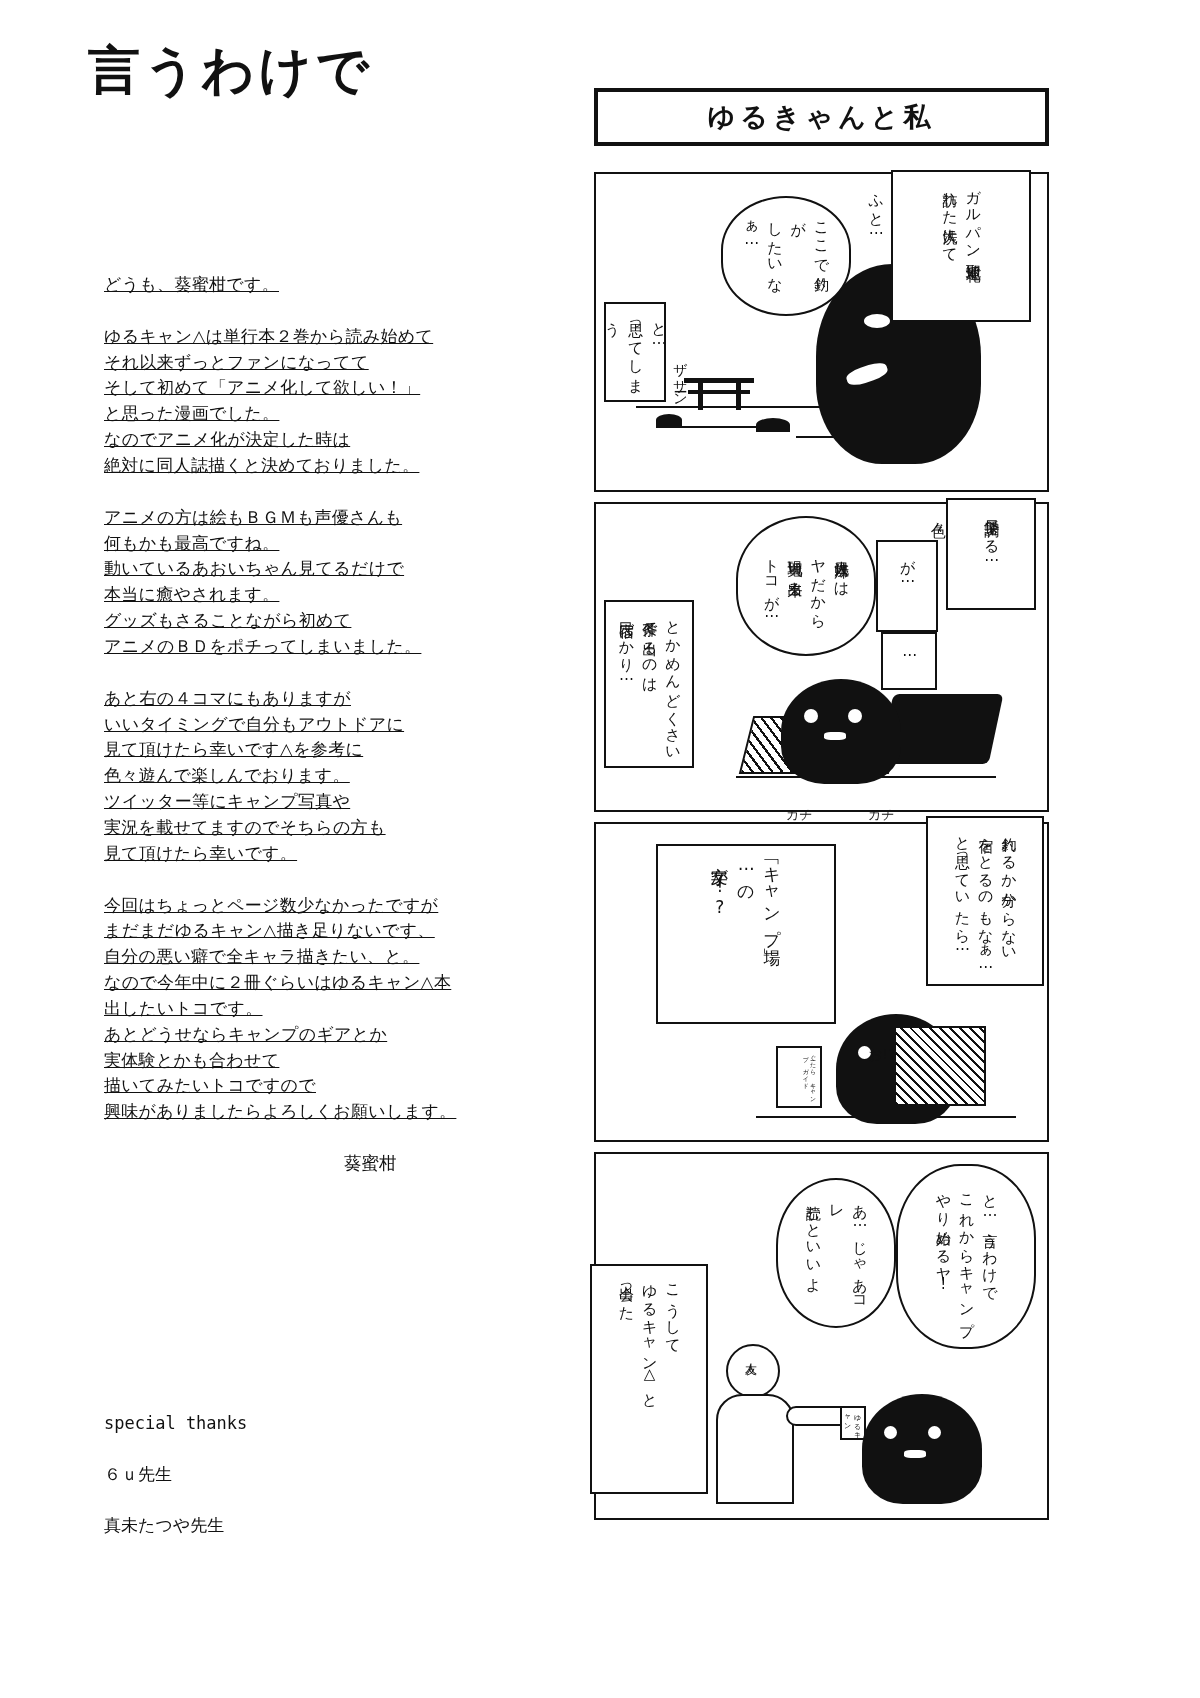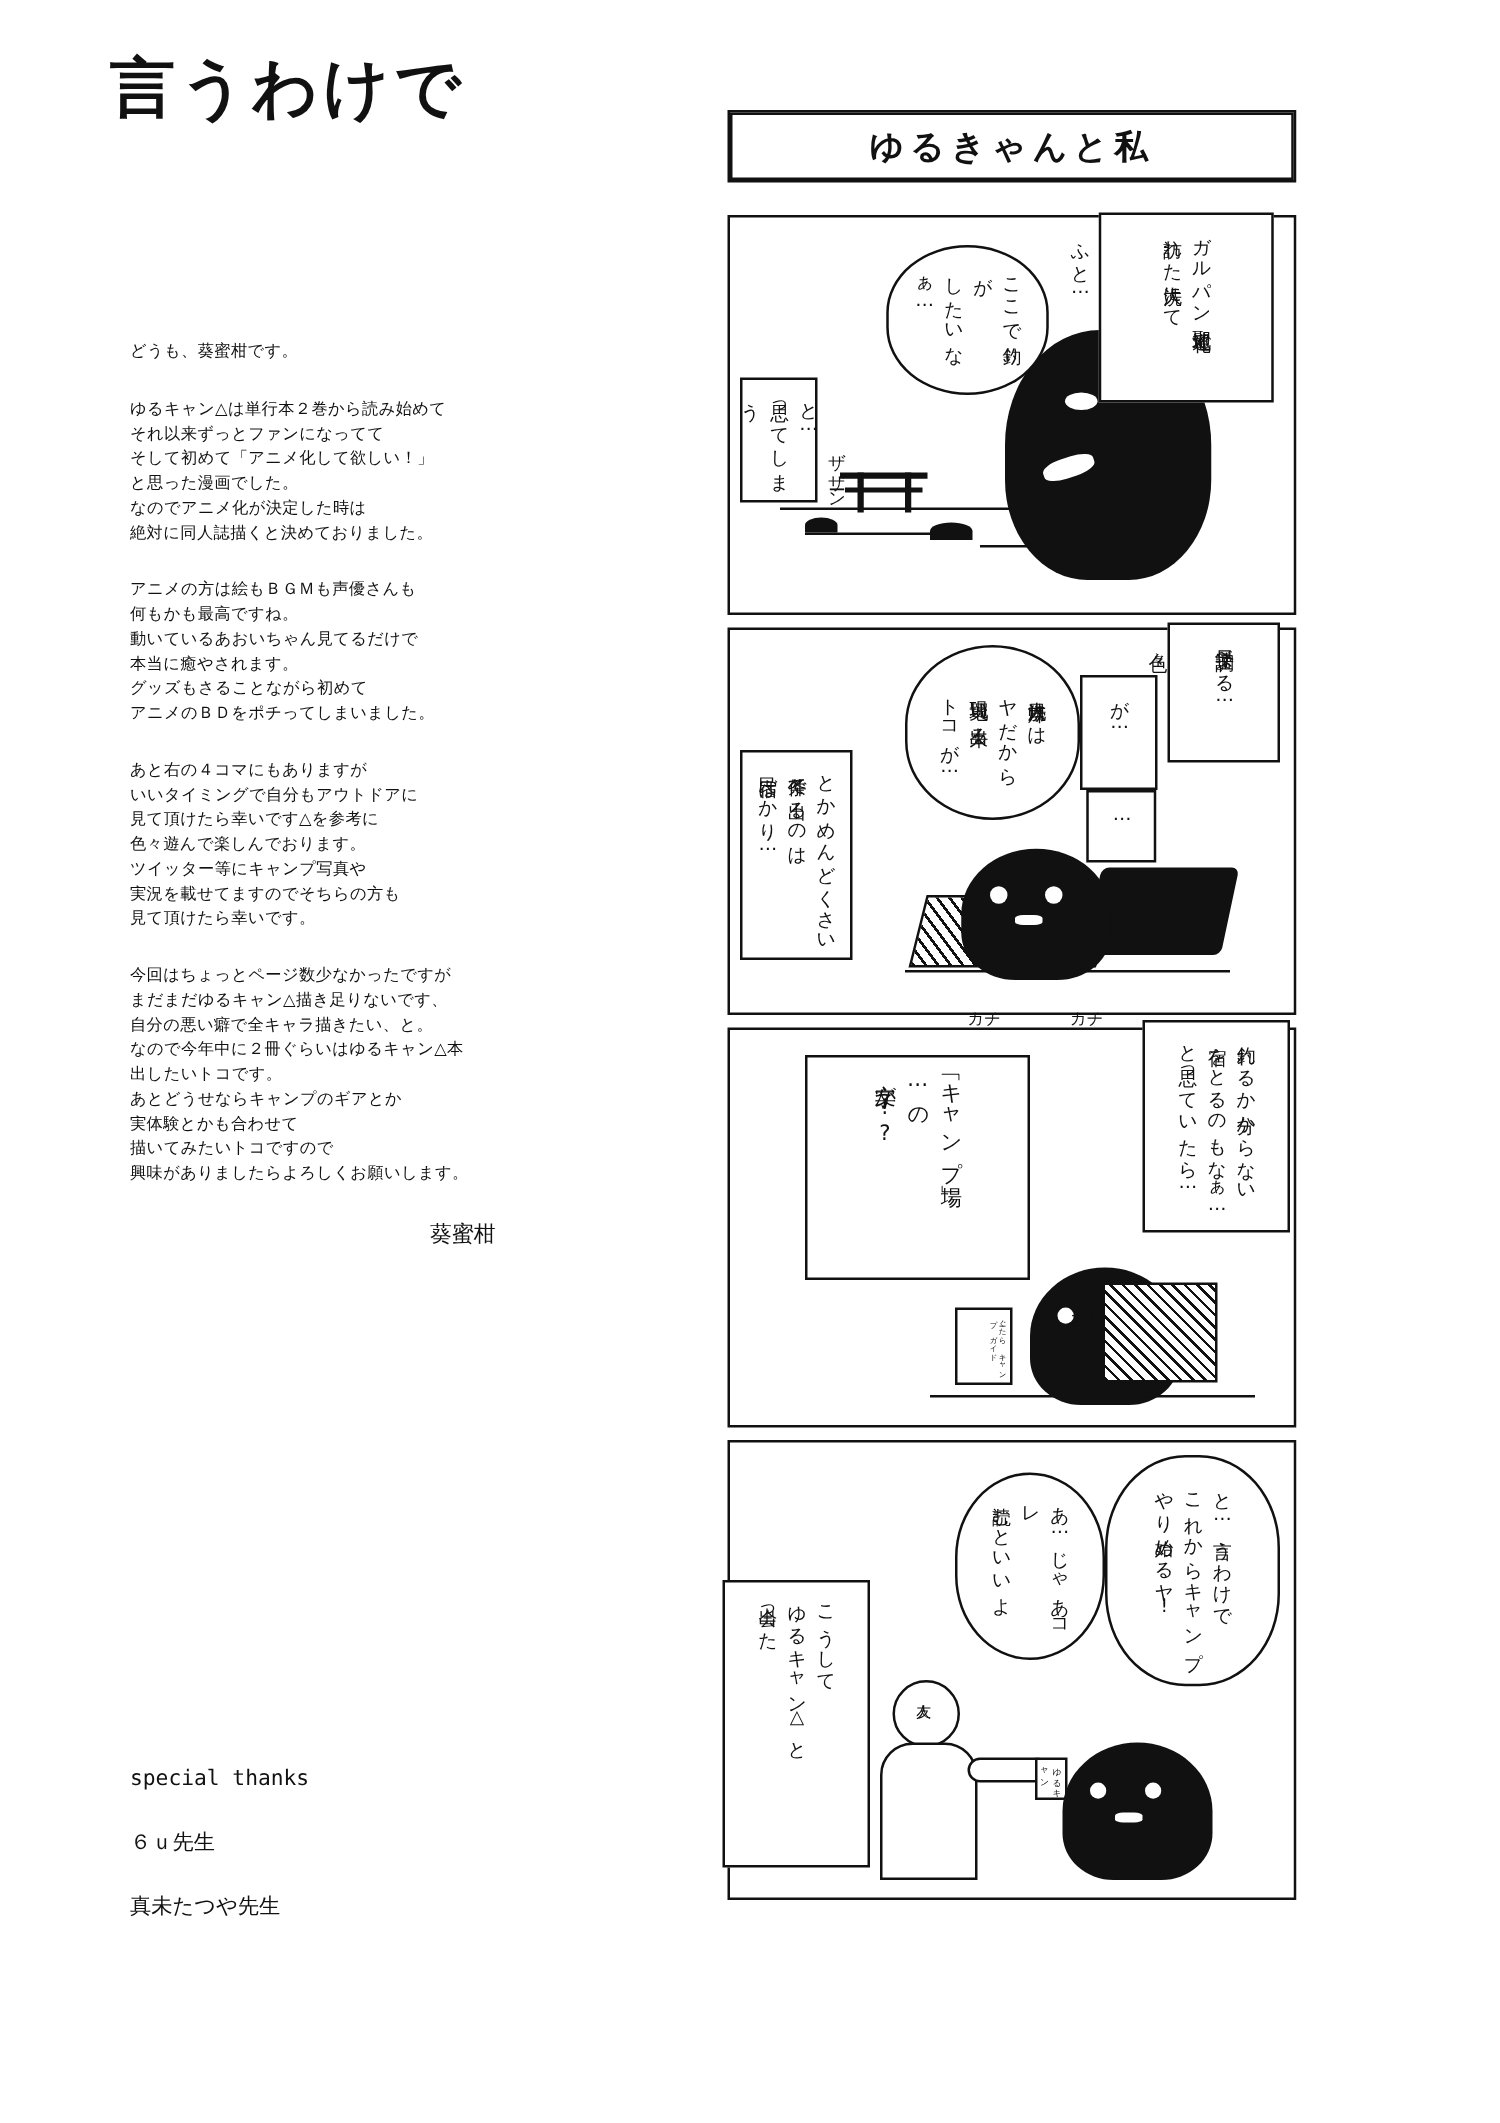--- a/index.html
+++ b/index.html
@@ -32,26 +32,27 @@
   }
 
   
   .text-col {
     position: absolute;
     left: 104px;
     top: 272px;
     width: 430px;
   }
   .para {
-    font-size: 13px;
+    font-size: 17px;
     line-height: 1.52;
     margin: 0 0 26px 0;
     white-space: pre-line;
     font-family: "DejaVu Sans", sans-serif;
     letter-spacing: 0.3px;
+    text-decoration: underline;
   }
   .para.tight { margin-bottom: 24px; }
   .signature {
     font-size: 17.5px;
     margin: 0 0 0 240px;
     font-family: "DejaVu Sans", sans-serif;
   }
   .thanks {
     position: absolute;
     left: 104px;
@@ -59,21 +60,21 @@
     font-size: 17px;
     line-height: 1.5;
     font-family: "DejaVu Sans Mono", monospace;
     white-space: pre-line;
   }
   .thanks .jp { font-family: "DejaVu Sans", sans-serif; }
 
   
   .comic {
     position: absolute;
-    left: 560px;
+    left: 572px;
     top: 0;
     width: 500px;
     height: 1698px;
   }
   .panel {
     position: absolute;
     border: 2.5px solid #111;
     background: #fff;
     box-sizing: border-box;
   }

